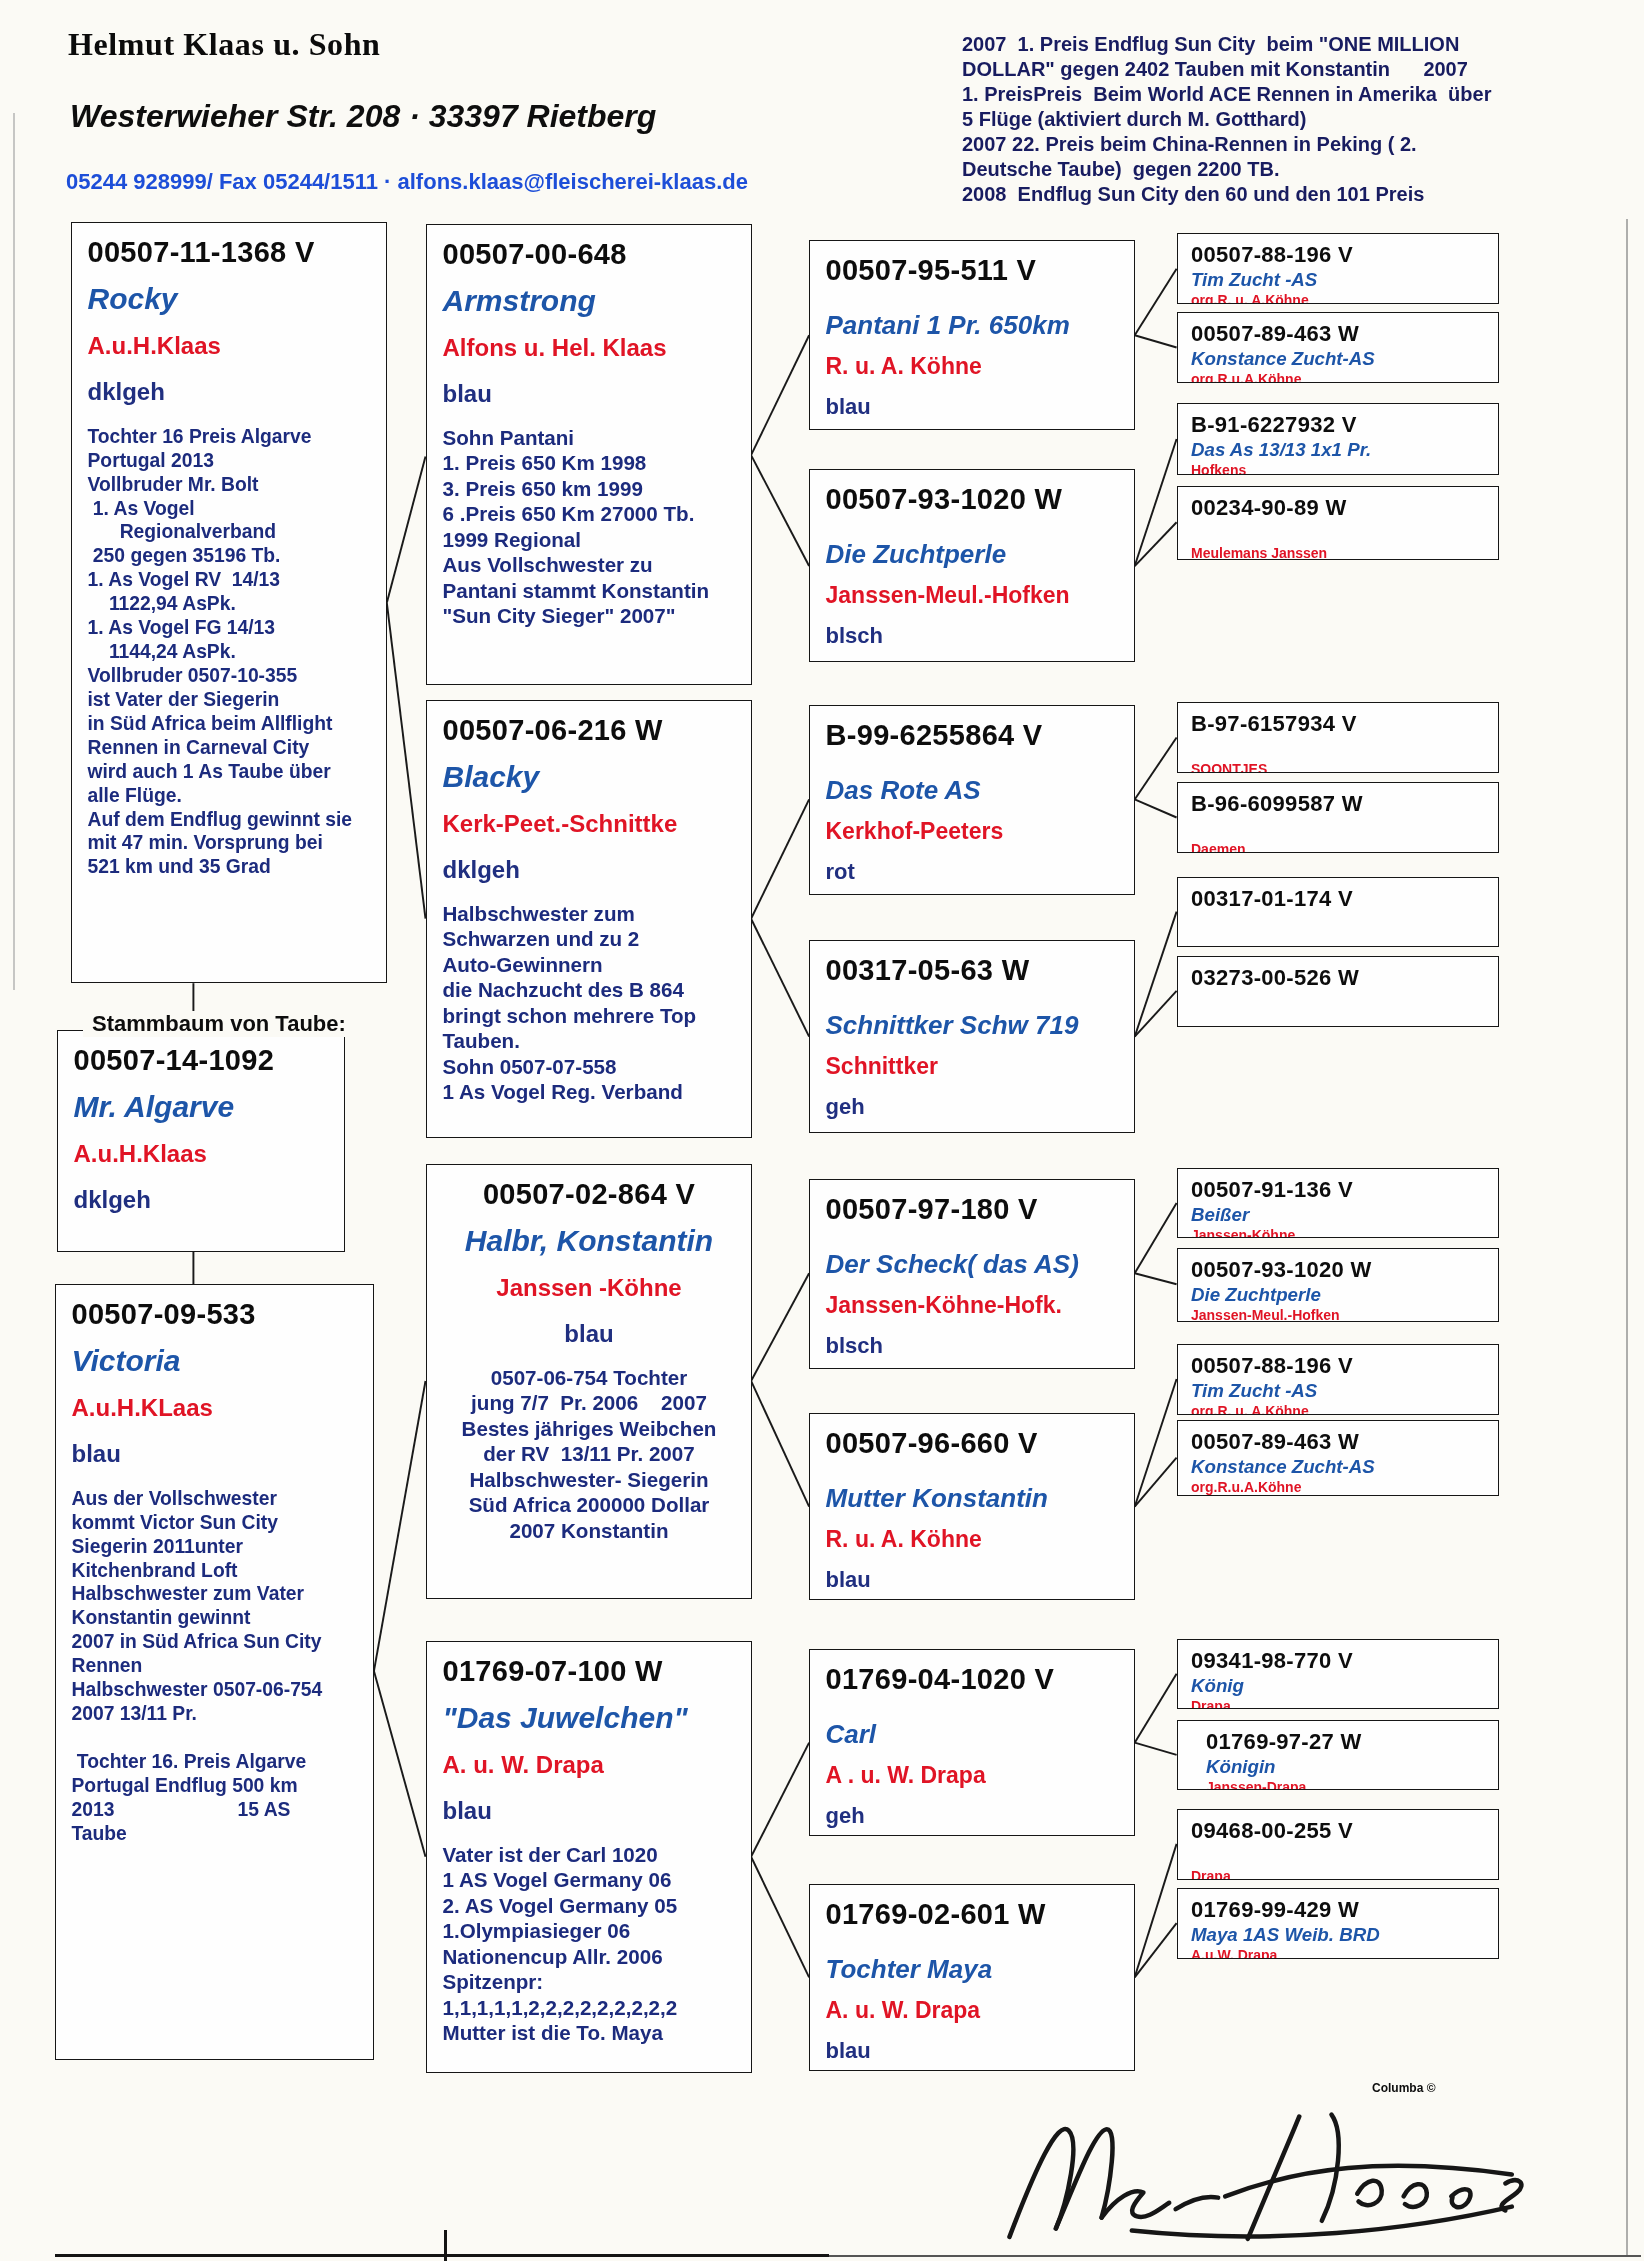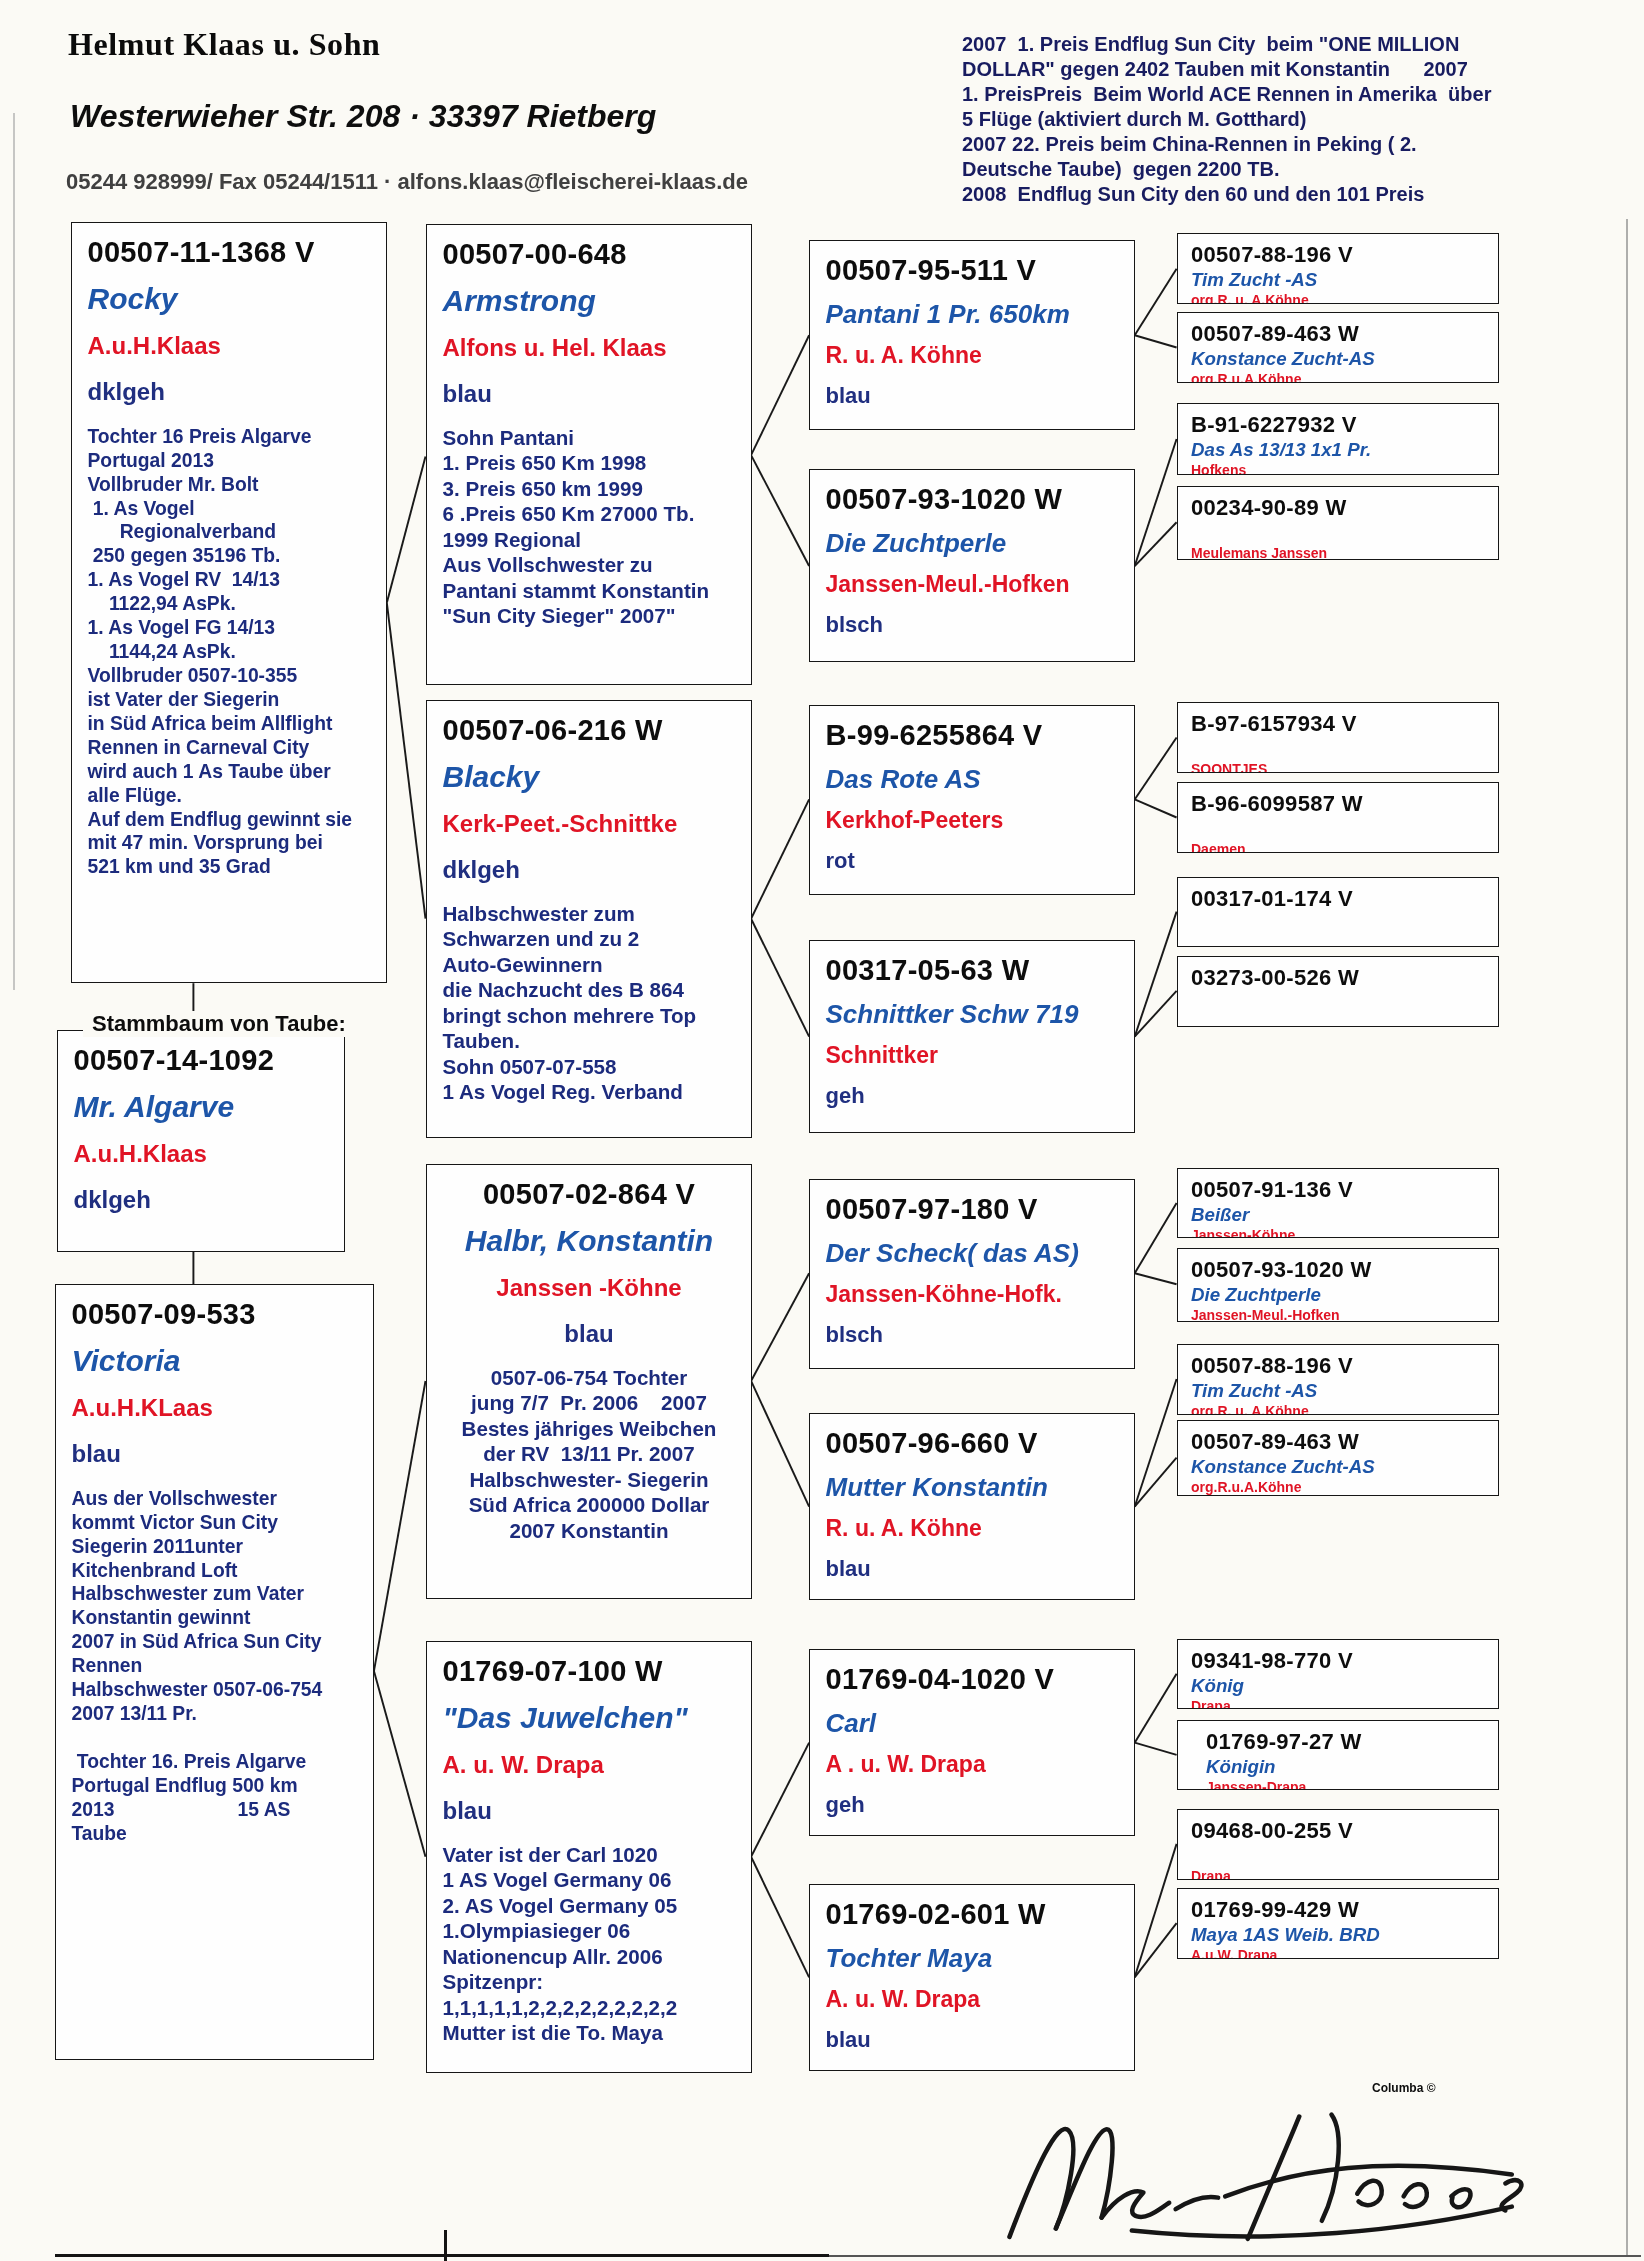--- a/index.html
+++ b/index.html
@@ -1,28 +1,28 @@
 <!DOCTYPE html>
 <html style="font-size:10.3px"><head>
 <meta charset="utf-8">
 <style>
   html,body{margin:0;padding:0;background:#e8e8e8;}
   #page{position:relative;width:1644px;height:2261px;background:#fbfaf5;font-family:"Liberation Sans",sans-serif;overflow:hidden;}
   .owner{position:absolute;left:68px;top:26px;font-family:"Liberation Serif",serif;font-size:32px;font-weight:bold;color:#0b0b0b;letter-spacing:0.6px;}
   .address{position:absolute;left:70px;top:98px;font-size:32px;font-weight:bold;font-style:italic;color:#0e0e0e;}
-  .contact{position:absolute;left:66px;top:169px;font-size:22px;font-weight:bold;color:#404040;}
+  .contact{position:absolute;left:66px;top:169px;font-size:22px;font-weight:bold;color:#1d4ed8;}
   .achievements{position:absolute;left:962px;top:32px;width:613px;font-size:20px;font-weight:bold;color:#181c60;line-height:25px;white-space:pre-wrap;}
   .pbox{position:absolute;background:#fefefe;border:1.9px solid #161616;padding:13px 15.5px;box-sizing:border-box;overflow:hidden;}
   .ring{font-size:29px;font-weight:bold;color:#0d0d0d;letter-spacing:0.3px;white-space:nowrap;}
   .pname{font-size:30px;font-weight:bold;font-style:italic;color:#1d55a8;margin-top:13px;white-space:nowrap;}
   .breeder{font-size:24px;font-weight:bold;color:#e01425;margin-top:15.5px;white-space:nowrap;}
   .pcolor{font-size:24px;font-weight:bold;color:#202f80;margin-top:18px;}
   .notes{font-size:19.3px;font-weight:bold;color:#1c2b7d;margin-top:19.3px;line-height:1.24;white-space:pre-wrap;}
   .col2 .notes{font-size:20.6px;margin-top:17px;}
-  .col3 .pname{font-size:26px;margin-top:12px;}
+  .col3 .pname{font-size:26px;margin-top:23px;}
   .col3 .breeder{margin-top:11.6px;font-size:23px;}
   .col3 .pcolor{margin-top:14px;font-size:22px;}
   .g4{padding:7.7px 13px;}
   .g4 .ring{font-size:22px;}
   .g4name{font-size:18.7px;font-weight:bold;font-style:italic;color:#1d55a8;margin-top:1.3px;min-height:23px;white-space:nowrap;}
   .g4breeder{font-size:14px;font-weight:bold;color:#e01425;white-space:nowrap;}
   .tree-label{position:absolute;left:83px;top:1011px;background:#fbfaf5;padding:0 9px;font-size:22px;font-weight:bold;color:#0d0d0d;z-index:5;}
   .brand{position:absolute;left:1372px;top:2081px;font-size:12px;font-weight:bold;color:#0d0d0d;}
   .artifact{position:absolute;}
   svg.lines{position:absolute;left:0;top:0;}

